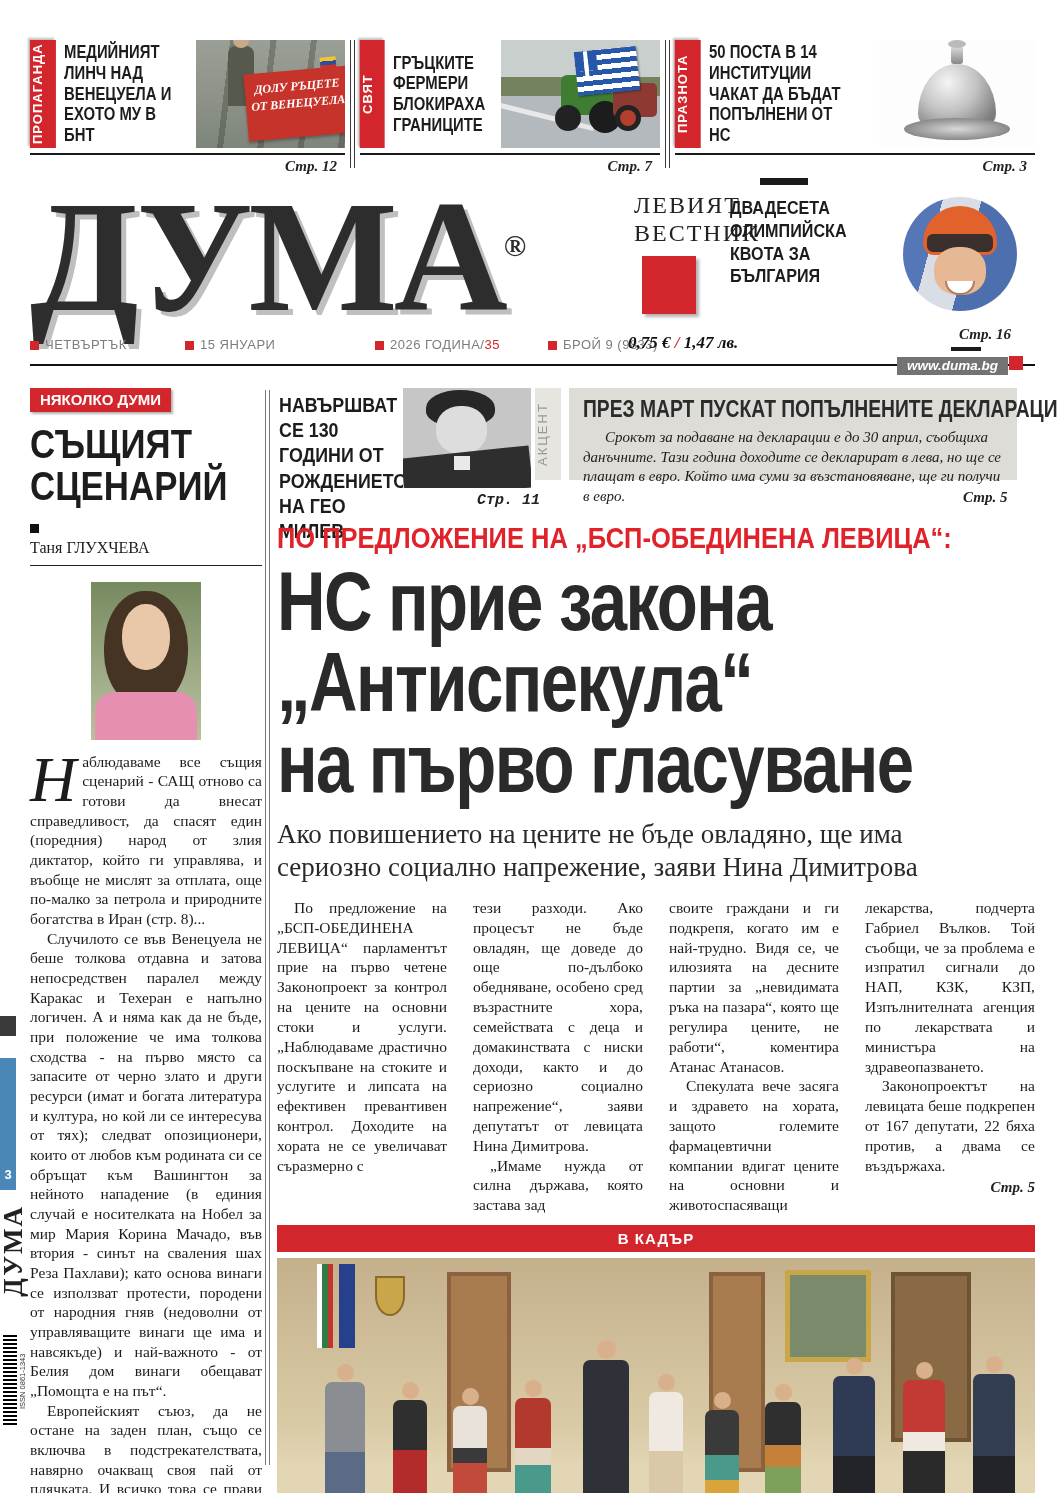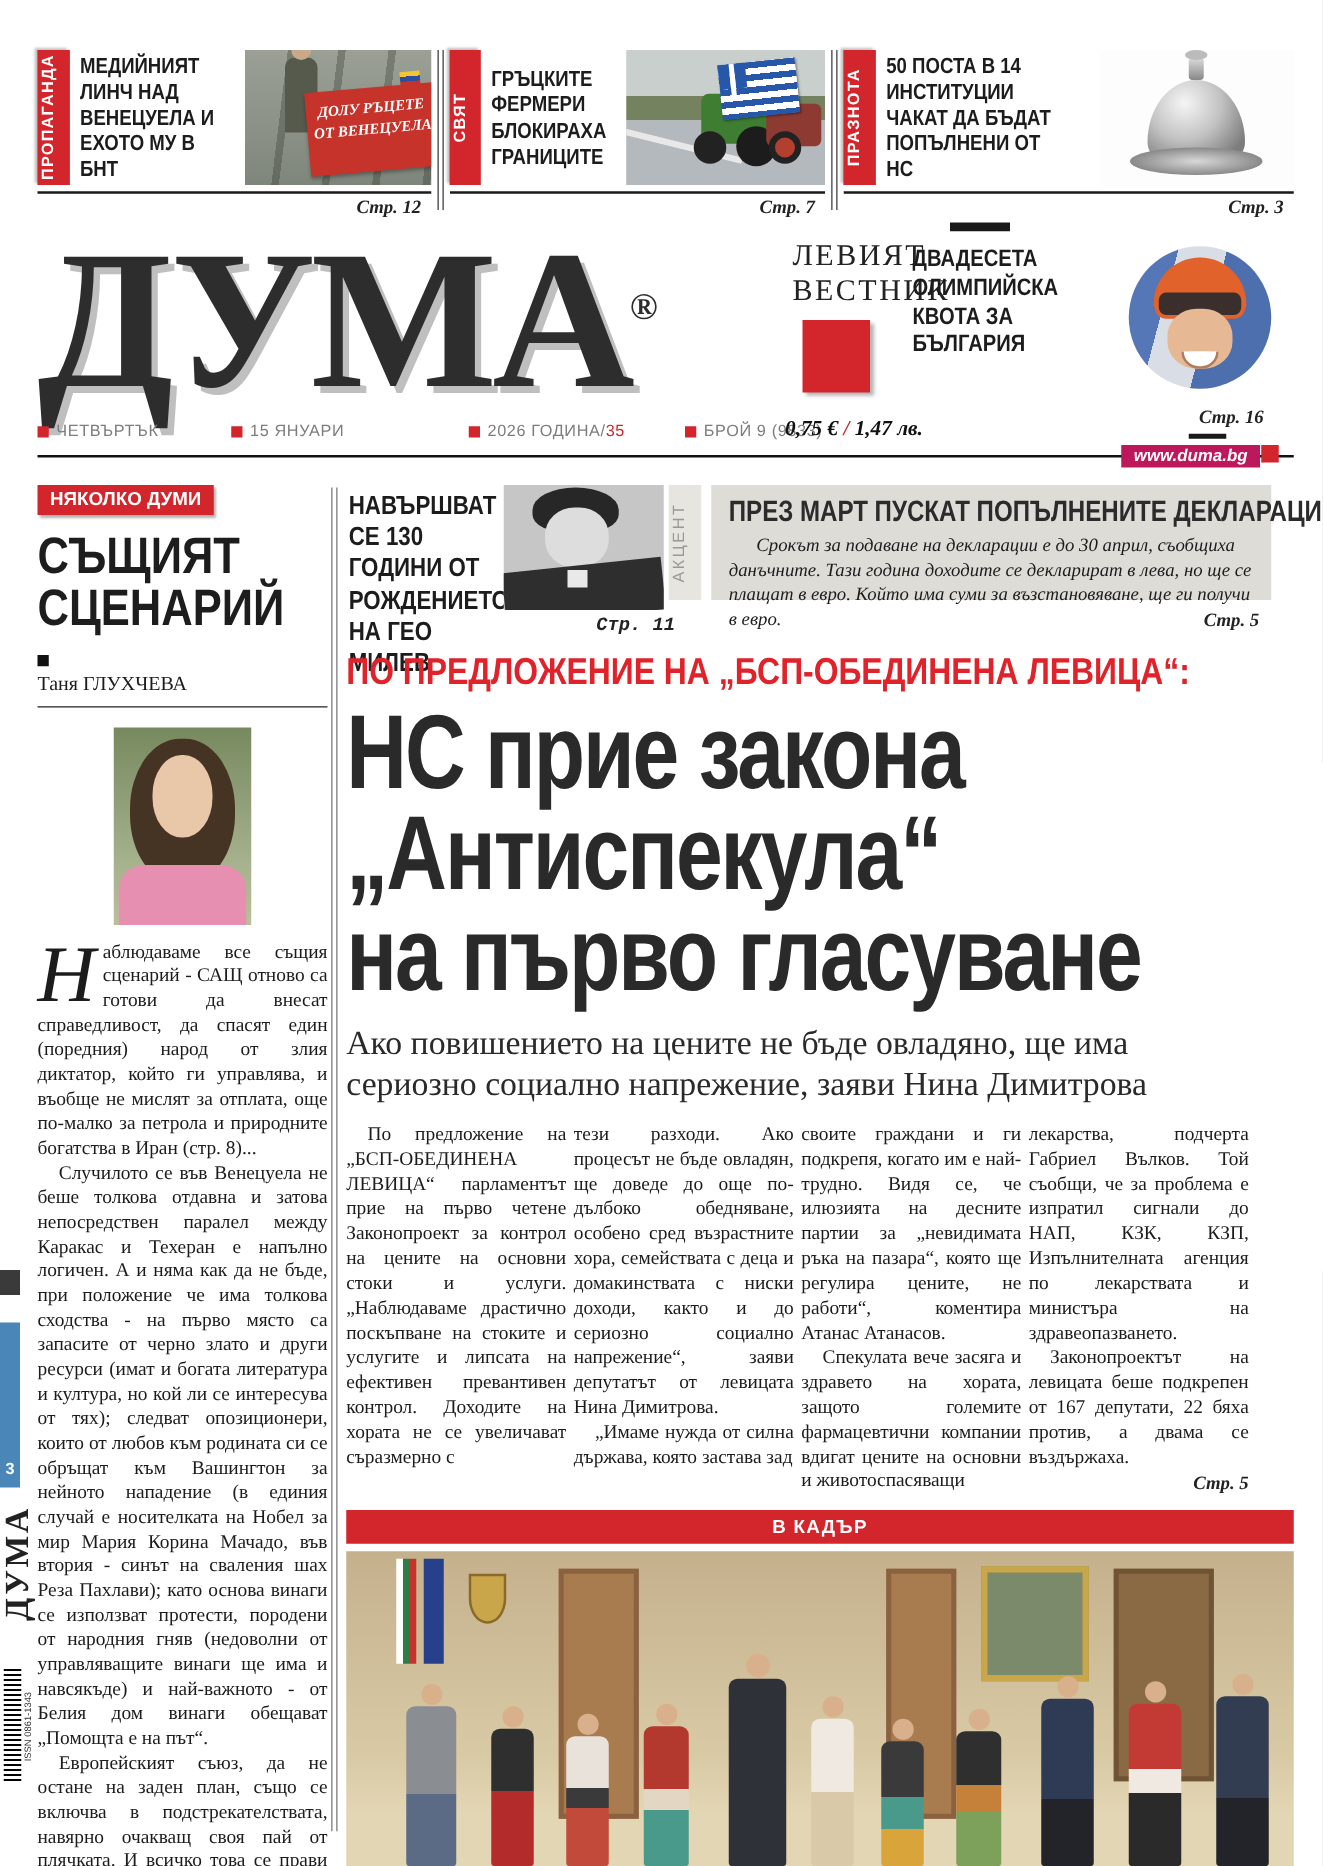--- a/index.html
+++ b/index.html
@@ -31,21 +31,21 @@
   .redsq{background:#d2262c;box-shadow:3px 3px 3px rgba(0,0,0,.3);}
   .mh-dash{background:#1a1a1a;height:7px;width:48px;}
   .rt-title{font-family:"Liberation Sans",sans-serif;font-weight:bold;font-size:19px;line-height:1.2;text-transform:uppercase;}
   
   .dl-item{font-family:"Liberation Sans",sans-serif;font-size:13px;color:#7d7d7b;letter-spacing:.5px;}
   .dl-sq{display:inline-block;width:9px;height:9px;background:#d2262c;margin-right:6px;vertical-align:-1px;}
   .dl-hl{color:#d2262c;}
   .price{font-style:italic;font-weight:bold;font-size:17px;color:#111;}
   .price .sep{color:#d2262c;}
   .mainrule{left:30px;top:364px;width:1005px;height:2px;background:#111;}
-  .site{background:#be185d;color:#fff;font-family:"Liberation Sans",sans-serif;font-weight:bold;
+  .site{background:#737373;color:#fff;font-family:"Liberation Sans",sans-serif;font-weight:bold;
         font-style:italic;font-size:13.5px;padding:1px 10px 2px;text-align:center;}
   
   .op{left:30px;top:388px;width:232px;}
   .badge{display:inline-block;background:#d2262c;color:#fff;font-family:"Liberation Sans",sans-serif;
          font-weight:bold;font-size:15px;padding:3px 10px 4px;box-shadow:2px 2px 2px rgba(0,0,0,.3);}
   .op-title{font-family:"Liberation Sans",sans-serif;font-weight:bold;font-size:41px;line-height:1.02;
             color:#1d1d1d;margin-top:12px;text-transform:uppercase;}
   .op-sq{width:9px;height:9px;background:#111;margin:16px 0 6px;}
   .op-author{font-size:16px;}
   .op-rule{border-top:1.5px solid #222;margin-top:8px;}
@@ -69,21 +69,21 @@
   .main{left:277px;top:388px;width:758px;}
   .geo-title{font-family:"Liberation Sans",sans-serif;font-weight:bold;font-size:21px;line-height:1.2;text-transform:uppercase;}
   .akcent-box{background:#dedcd6;padding:8px 14px 10px;box-sizing:border-box;}
   .akcent-title{font-family:"Liberation Sans",sans-serif;font-weight:bold;font-size:23.5px;color:#2b2b2b;
                 transform:scaleX(.82);transform-origin:0 50%;white-space:nowrap;}
   .akcent-text{font-style:italic;font-size:15px;line-height:1.3;margin-top:5px;text-indent:22px;}
   .kicker{color:#e0222a;font-family:"Liberation Sans",sans-serif;font-weight:bold;font-size:30px;}
   .headline{font-family:"Liberation Sans",sans-serif;font-weight:bold;font-size:84px;line-height:81px;
             color:#2a2a2a;letter-spacing:-2px;}
   .subhead{font-family:Liberation Serif, serif;font-size:27px;line-height:1.22;color:#2a2a2a;width:700px;}
-  .cols{display:flex;gap:6px;margin-top:14px;}
+  .cols{display:flex;gap:26px;margin-top:14px;}
   .col{width:176px;font-size:15.5px;line-height:1.28;text-align:justify;}
   .col p{margin:0;text-indent:17px;}
   .col p.first{text-indent:17px;}
   .col .pref{text-align:right;margin-top:2px;}
   .vkadar{background:#d2262c;color:#fff;font-family:"Liberation Sans",sans-serif;font-weight:bold;
           font-size:15px;letter-spacing:1px;text-align:center;padding:5px 0;}
   
   .photo{position:relative;overflow:hidden;}
   .p-protest{background:linear-gradient(#9aa096,#8b9186 60%,#7e857b);}
   .p-protest .trees{position:absolute;inset:0;background:repeating-linear-gradient(97deg,transparent 0 34px,rgba(40,45,35,.30) 34px 40px);}

